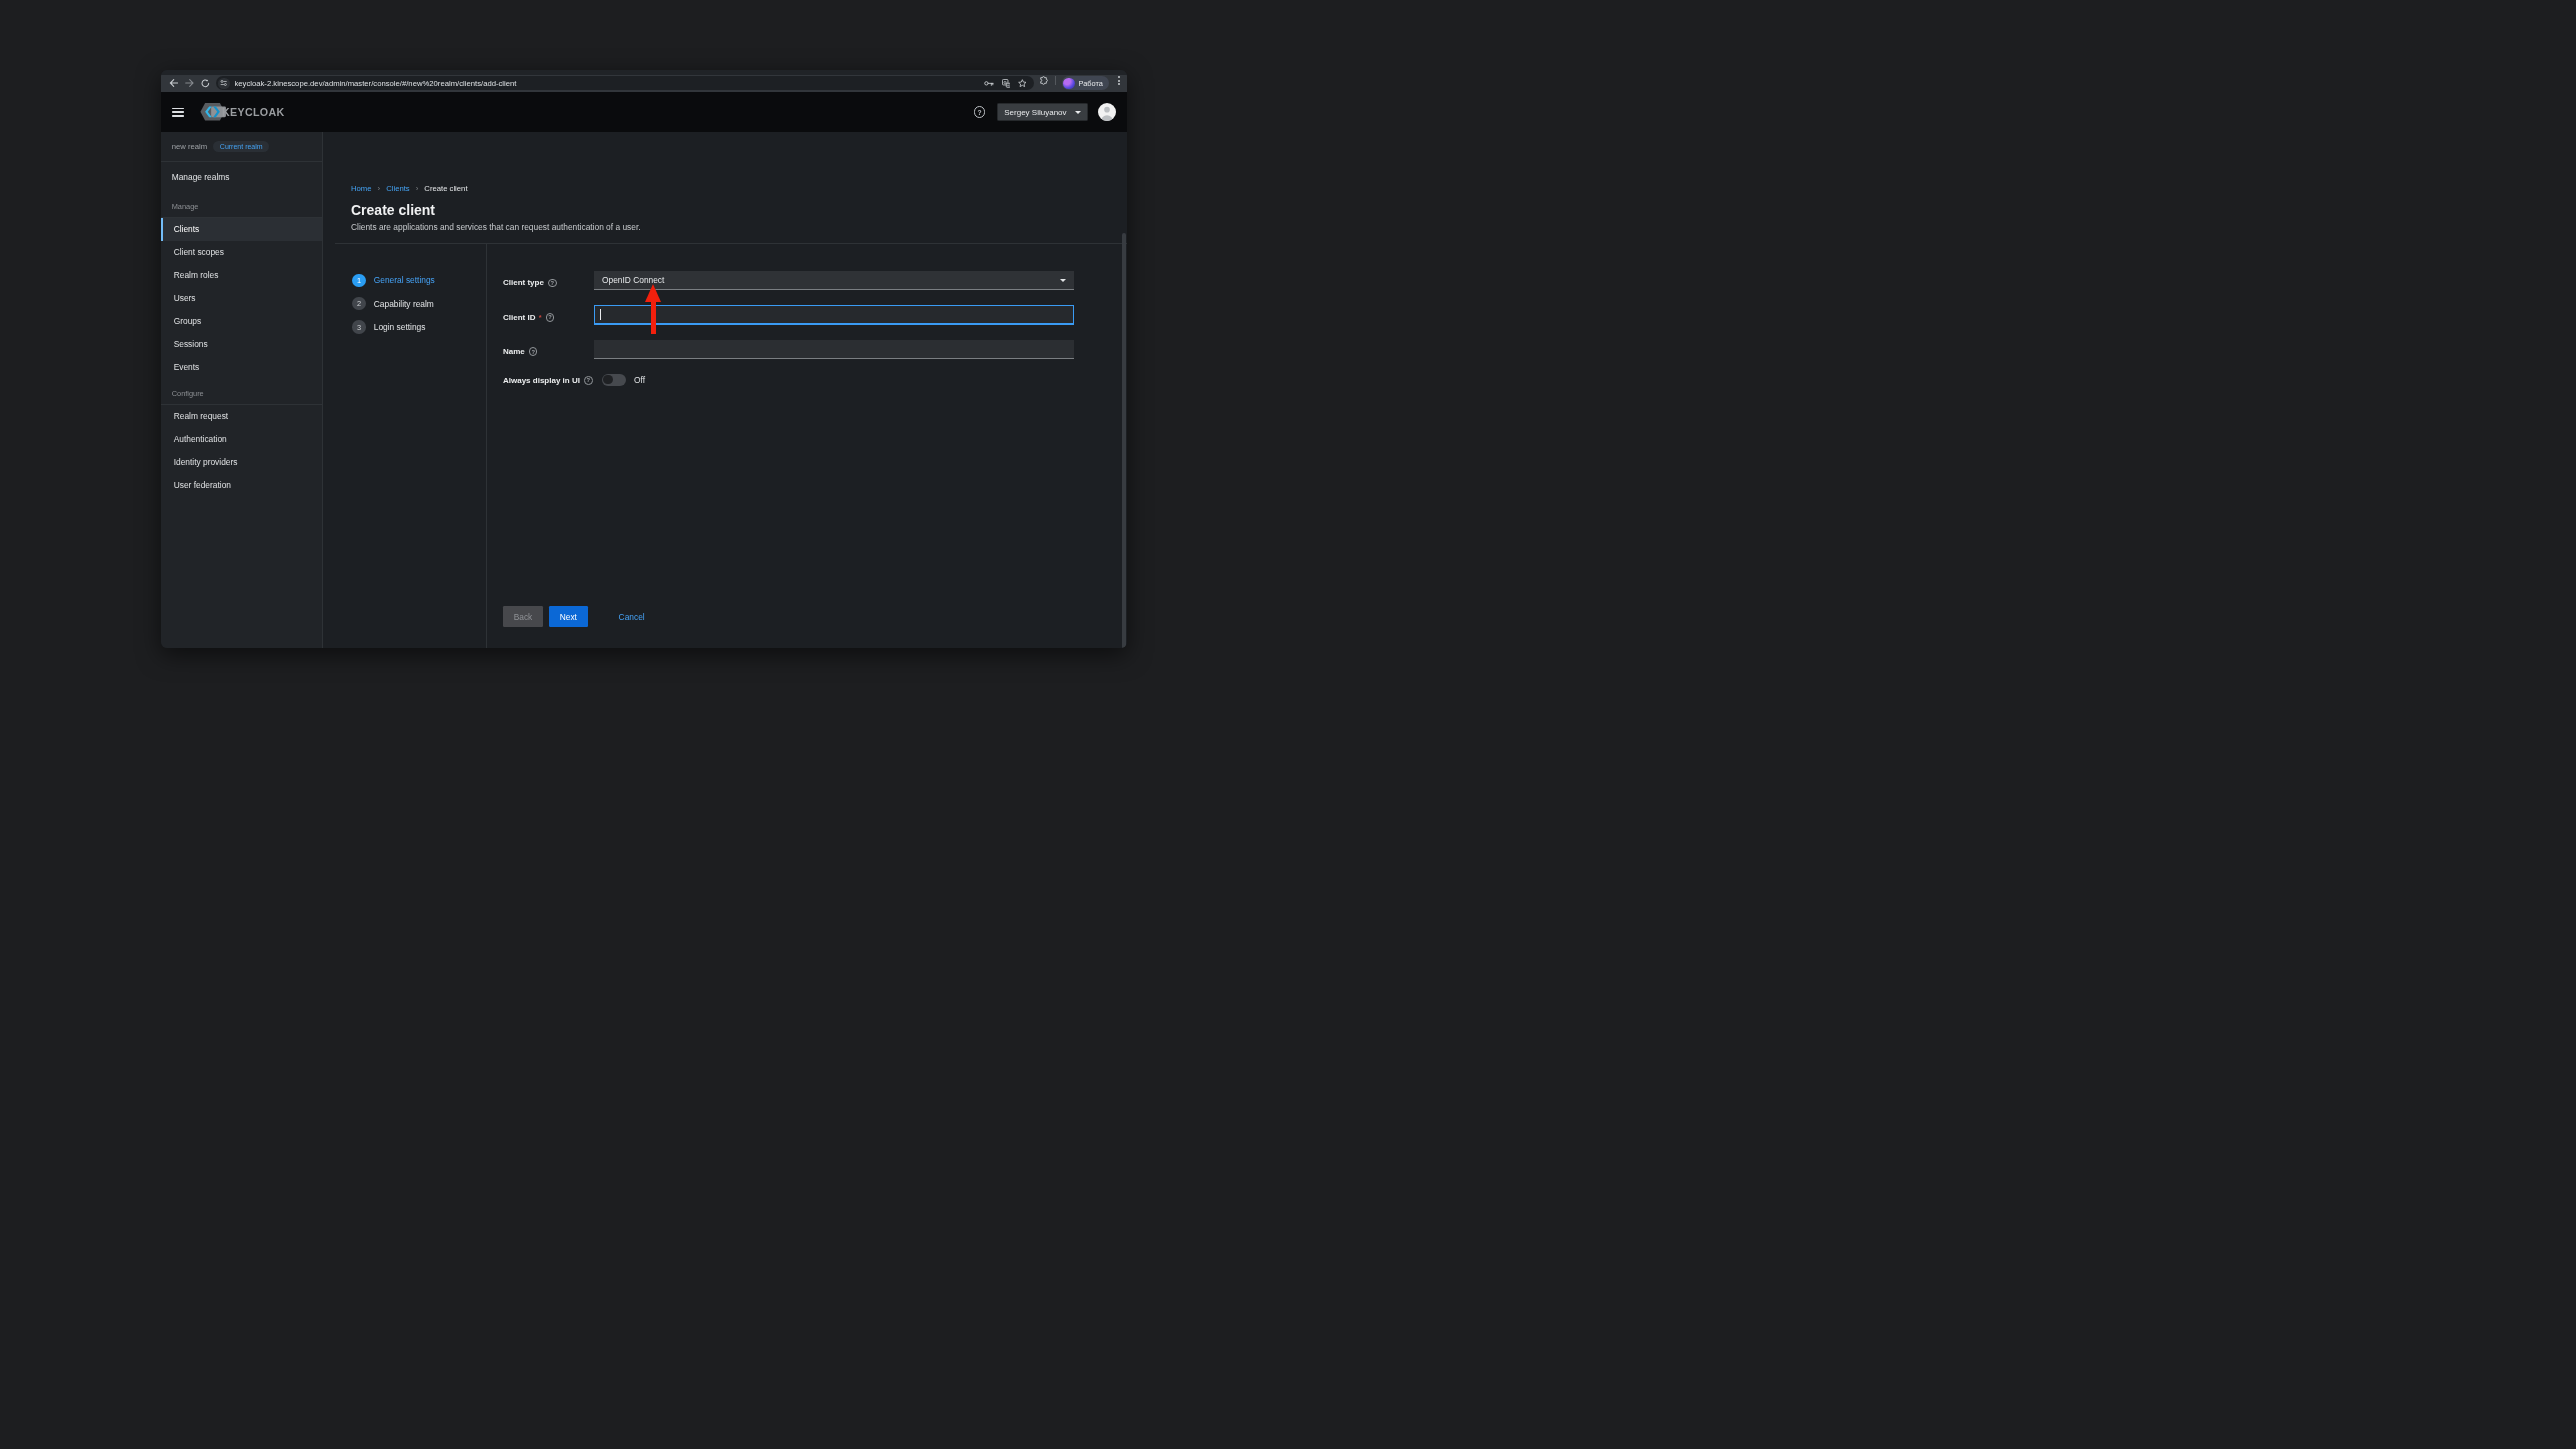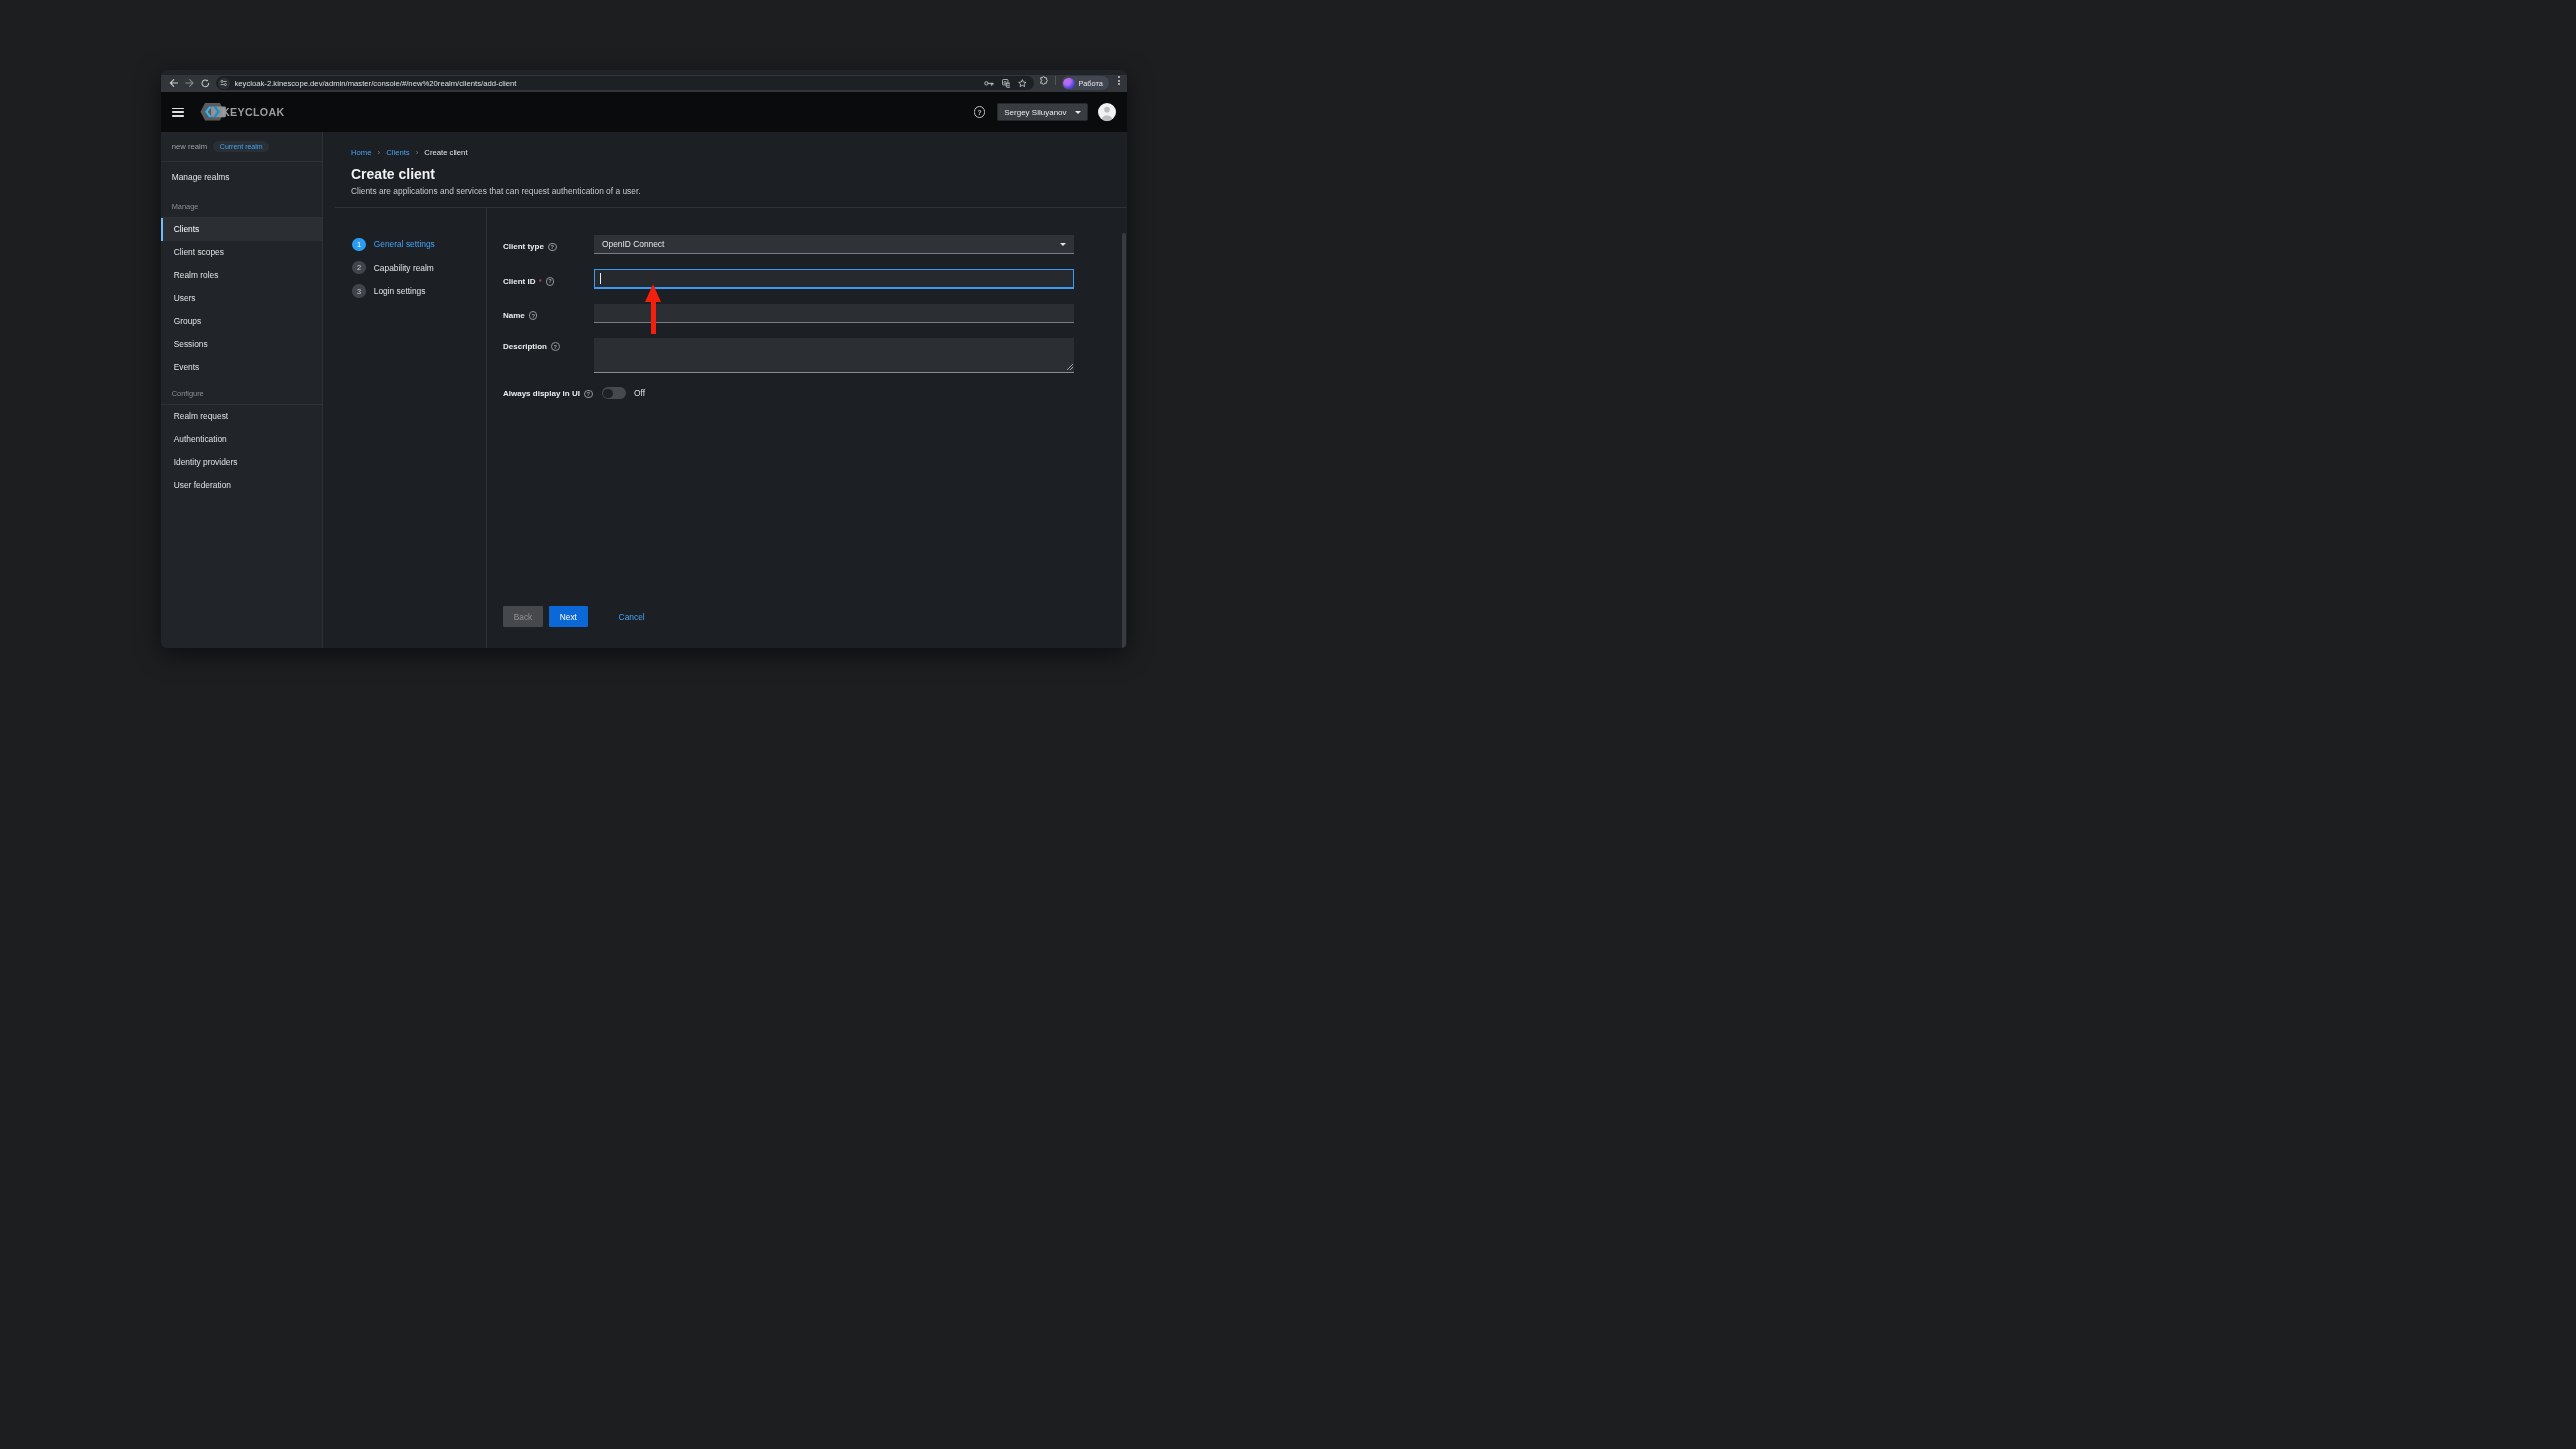--- a/index.html
+++ b/index.html
@@ -48,21 +48,21 @@
   .realm-name { color:#9ea2a6; font-size:7.7px; }
   .realm-badge { background:#2a2f35; color:#44a2f2; font-size:7px; padding:2px 6.7px; border-radius:6.7px; }
   .manage-realms { height:29.5px; display:flex; align-items:center; padding:0 10.7px; color:#e3e5e7; font-size:8.4px; cursor:pointer; }
   .nav-section-label { padding:10px 10.7px 6px; color:#8d9094; font-size:7.4px; }
   .nav-divider { border-bottom:0.7px solid #2e3236; }
   .nav-item { height:23px; display:flex; align-items:center; padding:0 10.7px; color:#dfe1e3; font-size:8.4px; cursor:pointer; border-left:2.7px solid transparent; }
   .nav-item.selected { background:#2b2f34; border-left:2.7px solid #73bcf7; color:#ffffff; }
 
   .content { flex:1; background:#1c1f23; display:flex; flex-direction:column; min-width:0; position:relative; }
   .page-head { padding:16px 16px 10.7px; border-bottom:0.7px solid #2e3236; }
-  .breadcrumb { display:flex; align-items:flex-end; gap:6px; font-size:7.7px; }
+  .breadcrumb { display:flex; align-items:flex-end; gap:6px; font-size:7.7px;margin-top:36px; }
   .breadcrumb a { color:#44a2f2; text-decoration:none; cursor:pointer; }
   .crumb-sep { color:#7a7e82; font-size:8px; }
   .crumb-current { color:#e3e5e7; }
   .page-title { margin-top:8.7px; color:#f0f1f2; font-size:14px; font-weight:700; }
   .page-subtitle { margin-top:4.7px; color:#c8cbce; font-size:8.4px; }
 
   .main { flex:1; display:flex; min-height:0; }
   .wizard-col { width:152px; flex:0 0 auto; border-right:0.7px solid #2e3236; padding:29.5px 0 0 17.4px; }
   .step { display:flex; align-items:center; gap:8px; margin-bottom:10px; cursor:pointer; }
   .step-circle { width:13.4px; height:13.4px; border-radius:50%; background:#41454b; color:#d0d3d6; font-size:7.4px; display:flex; align-items:center; justify-content:center; flex:0 0 auto; }
@@ -305,31 +305,20 @@
           <div class="frow">
             <div class="label-cell">
               <span class="flabel">Name</span>
               <span class="qmark">?</span>
             </div>
             <div class="field-cell">
               <div class="pf-input"></div>
             </div>
           </div>
 
-          <div class="frow top">
-            <div class="label-cell">
-              <span class="flabel">Description</span>
-              <span class="qmark">?</span>
-            </div>
-            <div class="field-cell">
-              <div class="pf-textarea">
-                <span class="resize-grip"></span>
-              </div>
-            </div>
-          </div>
 
           <div class="frow">
             <div class="label-cell" style="width:auto; padding-top:1.3px;">
               <span class="flabel">Always display in UI</span>
               <span class="qmark">?</span>
             </div>
             <div class="toggle-row" style="margin-left:9.4px;">
               <div class="switch">
                   <div class="knob"></div>
                 </div>

